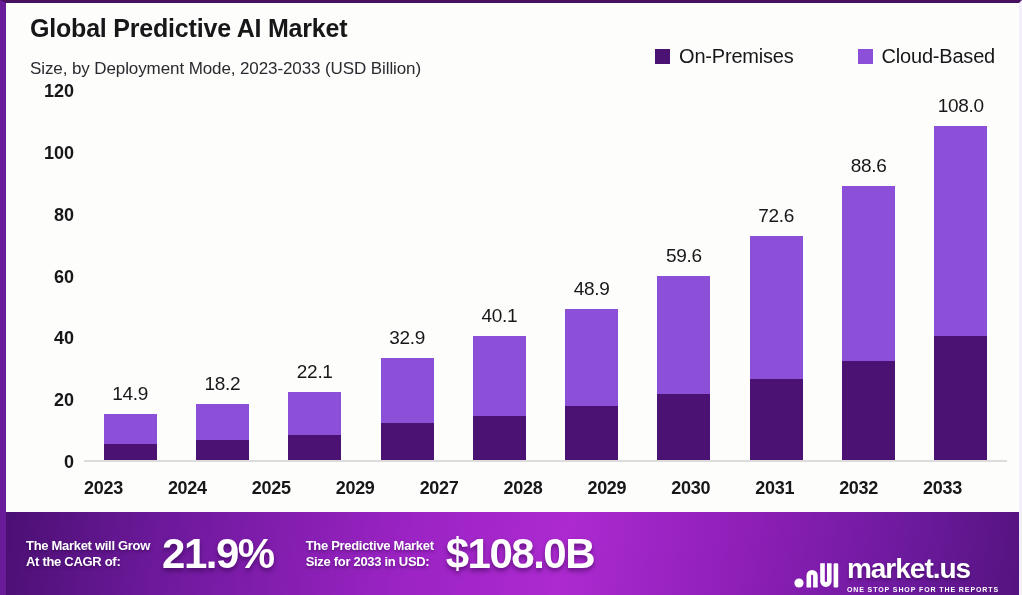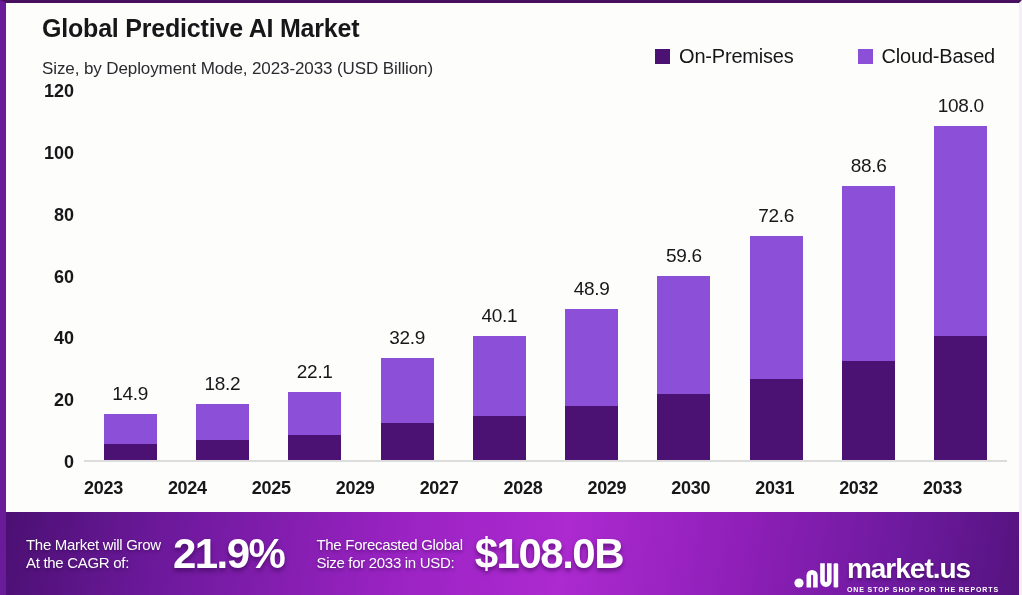--- a/index.html
+++ b/index.html
@@ -18,21 +18,21 @@
     border-right: 3px solid #f3eef7;
     border-top: 3px solid #4a1060;
     overflow: hidden;
   }
   
   .header {
     position: absolute;
     left: 0; top: 0;
     width: 1013px;
     height: 88px;
-    padding: 10px 22px 0 36px;
+    padding: 10px 22px 0 24px;
   }
   .title {
     font-size: 25px;
     font-weight: bold;
     color: #17171a;
     letter-spacing: -0.2px;
     line-height: 1.2;
   }
   .subtitle {
     font-size: 17px;
@@ -166,22 +166,22 @@
         #8f1fb8 72%,
         #6d1a9e 88%,
         #55137f 100%);
     display: flex;
     align-items: center;
     padding: 0 14px 0 20px;
     gap: 12px;
   }
   .fact-text {
     color: #ffffff;
-    font-size: 15px;
-    font-weight: normal;
+    font-size: 13px;
+    font-weight: bold;
     line-height: 1.18;
     letter-spacing: -0.3px;
     text-shadow: 0 2px 3px rgba(40,0,60,0.45);
     white-space: nowrap;
   }
   .fact-value {
     color: #ffffff;
     font-size: 42px;
     font-weight: bold;
     letter-spacing: -1.5px;
@@ -339,21 +339,21 @@
   </div>
 
   <div class="footer">
     <div class="fact-text">
       <div>The Market will Grow</div>
       <div>At the CAGR of:</div>
     </div>
     <div class="fact-value">21.9%</div>
     <div class="footer-spacer"></div>
     <div class="fact-text">
-      <div>The Forecasted Global</div>
+      <div>The Predictive Market</div>
       <div>Size for 2033 in USD:</div>
     </div>
     <div class="fact-value">$108.0B</div>
     <div class="footer-gap"></div>
     <div class="logo">
       <svg class="logo-mark" width="46" height="34" viewBox="0 0 46 34" aria-hidden="true">
         <g fill="#ffffff">
           <circle cx="6" cy="26" r="4.6"></circle>
           <path d="M13.5 30.6 V18.5 a5.6 5.6 0 0 1 11.2 0 V30.6 h-4.6 V18.8 a1 1 0 0 0 -2 0 V30.6 Z"></path>
           <path d="M27.2 6.2 h4.6 V24 a1.1 1.1 0 0 0 2.2 0 V6.2 h4.6 V24.3 a5.7 5.7 0 0 1 -11.4 0 Z"></path>

